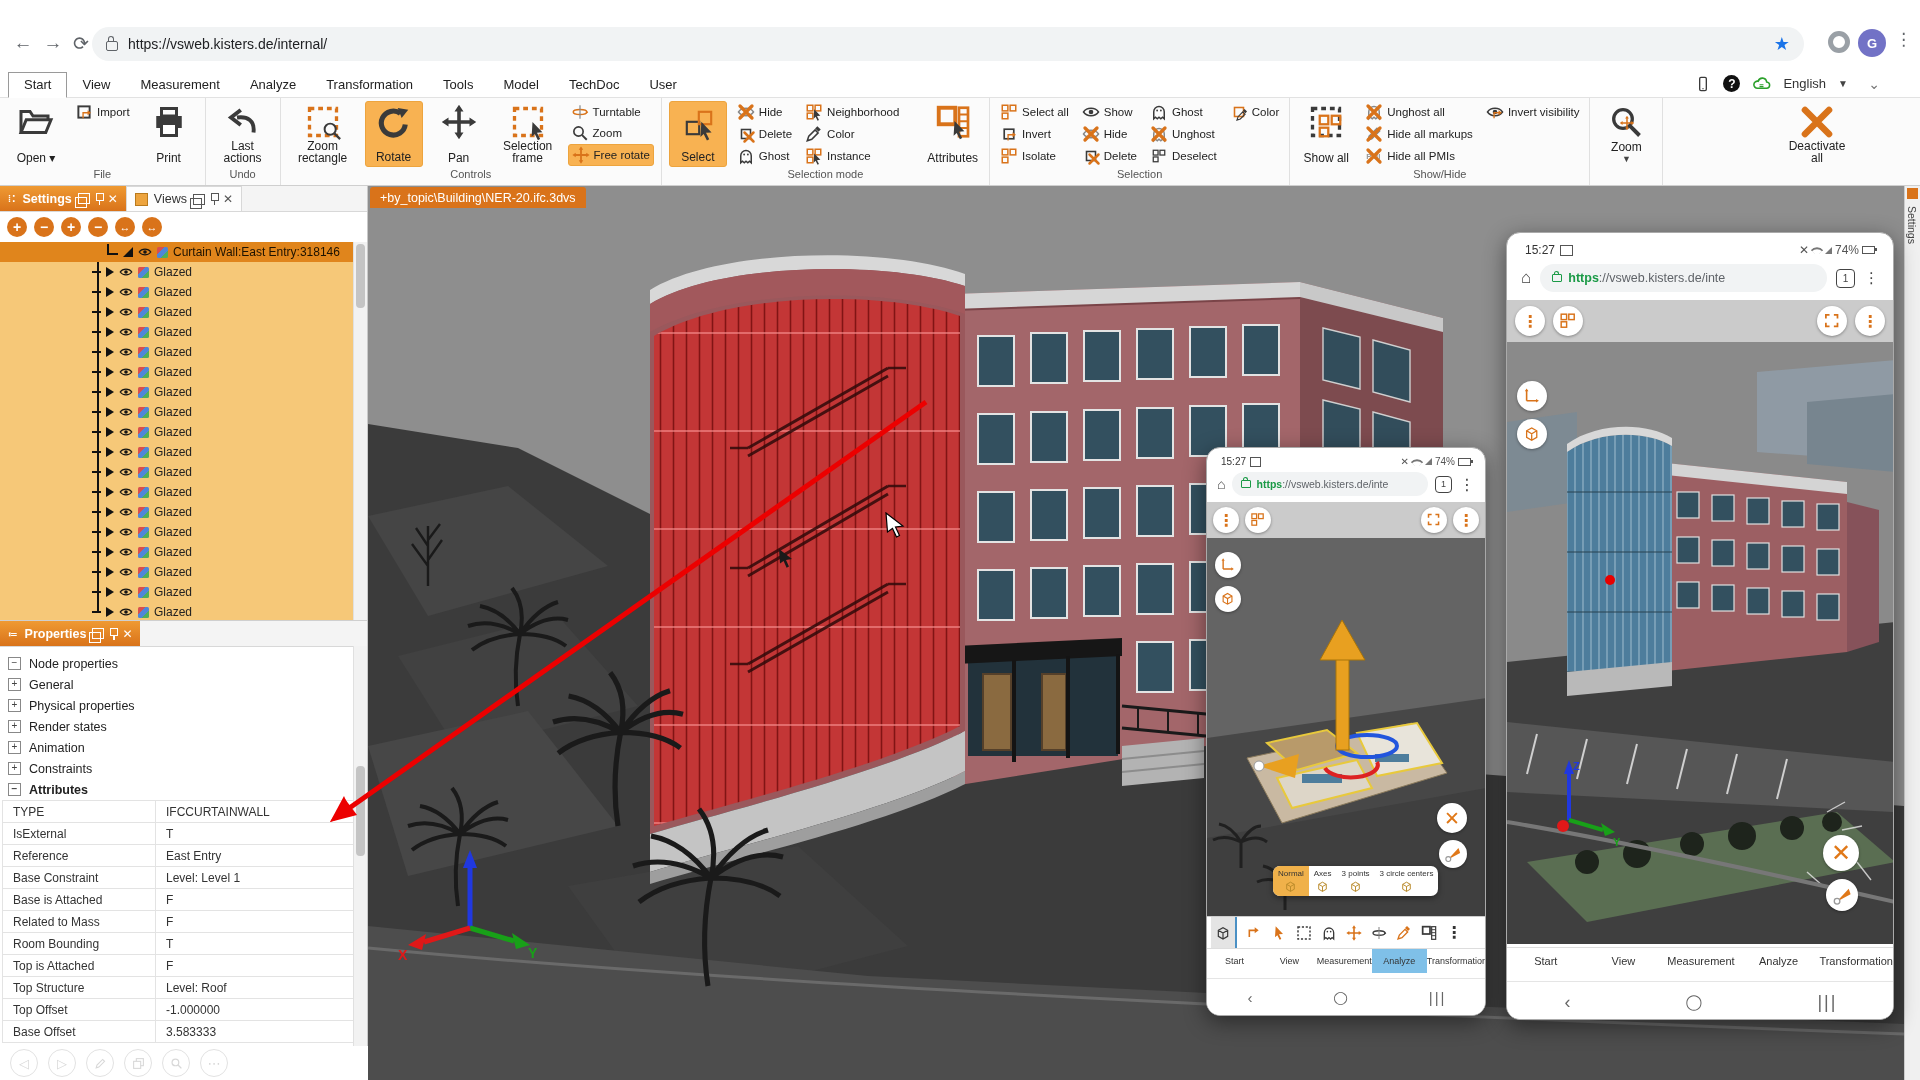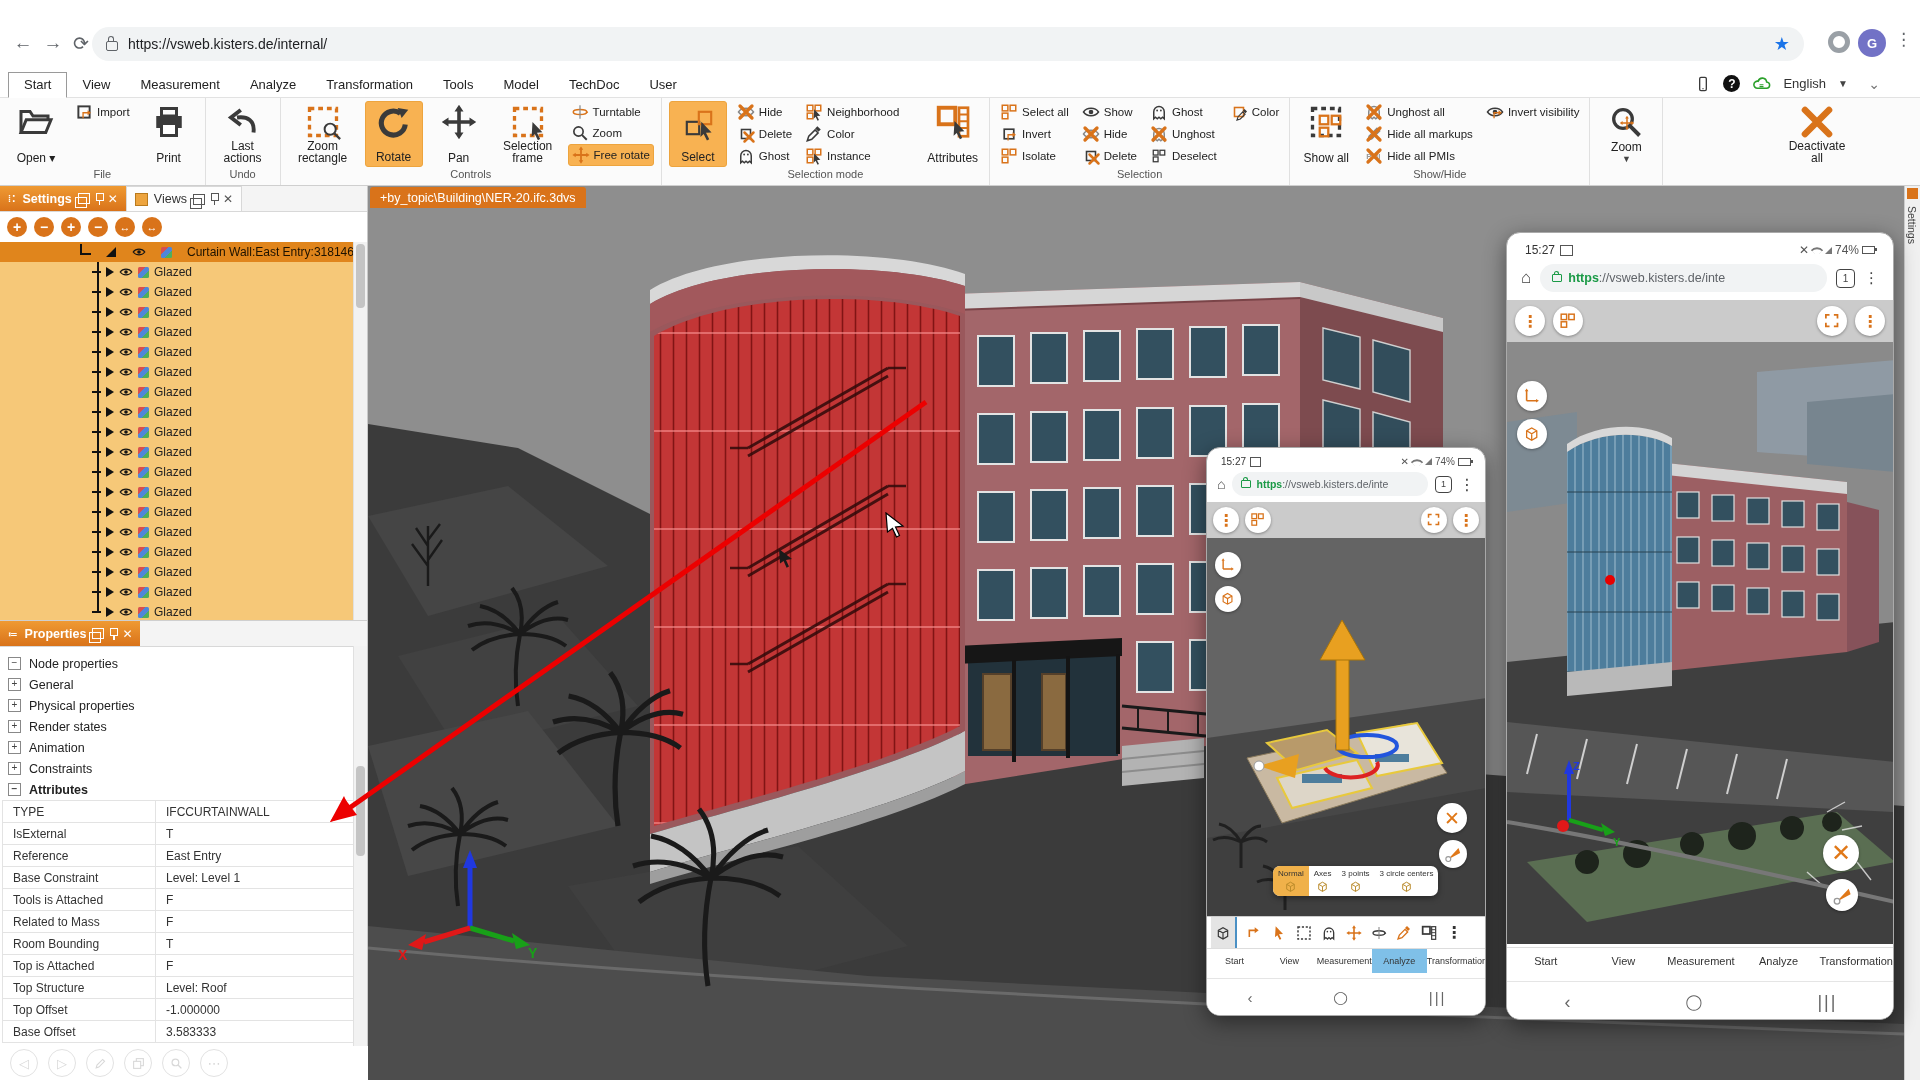--- a/index.html
+++ b/index.html
@@ -62,21 +62,21 @@
   .pinico{display:inline-block;width:8px;height:12px;position:relative;}
   .pinico::before{content:'';position:absolute;left:1px;top:0;width:6px;height:6px;border:1.5px solid currentColor;}
   .pinico::after{content:'';position:absolute;left:4px;top:7px;width:1.5px;height:5px;background:currentColor;}
   .xico{font-size:12px;font-weight:bold;line-height:1;}
   #treetools{display:flex;gap:7px;align-items:center;height:30px;padding-left:7px;background:#fff;}
   .circbtn{width:20px;height:20px;border-radius:50%;background:#d9731a;color:#fff;font-size:14px;font-weight:bold;
     display:flex;align-items:center;justify-content:center;line-height:1;}
   #tree{position:relative;height:378px;overflow:hidden;background:#fff;}
   #treerows{position:absolute;left:0;top:0;right:13px;}
   .trow{height:20px;display:flex;align-items:center;gap:5px;font-size:12px;background:#f6c878;}
-  .trow.root{background:#e0851c;color:#1d1200;font-weight:normal;padding-left:80px;justify-content:space-between;}
+  .trow.root{background:#e0851c;color:#1d1200;font-weight:normal;padding-left:107px;}
   .kids{position:relative;}
   .kids::before{content:'';position:absolute;left:97px;top:0;bottom:10px;width:2px;background:#111;}
   .kids .trow{padding-left:92px;}
   .tick{width:9px;height:2px;background:#111;flex:none;}
   .tri-r{width:0;height:0;border-top:5px solid transparent;border-bottom:5px solid transparent;border-left:8px solid #111;flex:none;}
   .tri-dr{width:0;height:0;border-left:10px solid transparent;border-bottom:10px solid #111;flex:none;}
   .corner{width:9px;height:9px;border-left:2px solid #111;border-bottom:2px solid #111;flex:none;margin-top:-6px;}
   .eyeic{width:14px;height:14px;color:#141414;flex:none;}
   .cube{width:11px;height:11px;border-radius:1.5px;flex:none;
     background:linear-gradient(135deg,#d84f4f 0 34%,#4f86d8 34% 67%,#4fae5c 67%);}
@@ -993,21 +993,21 @@
       <td class="n">Reference</td>
             <td>East Entry</td>
     </tr>
 
     <tr>
       <td class="n">Base Constraint</td>
             <td>Level: Level 1</td>
     </tr>
 
     <tr>
-      <td class="n">Tools is Attached</td>
+      <td class="n">Base is Attached</td>
             <td>F</td>
     </tr>
 
     <tr>
       <td class="n">Related to Mass</td>
             <td>F</td>
     </tr>
 
     <tr>
       <td class="n">Room Bounding</td>

